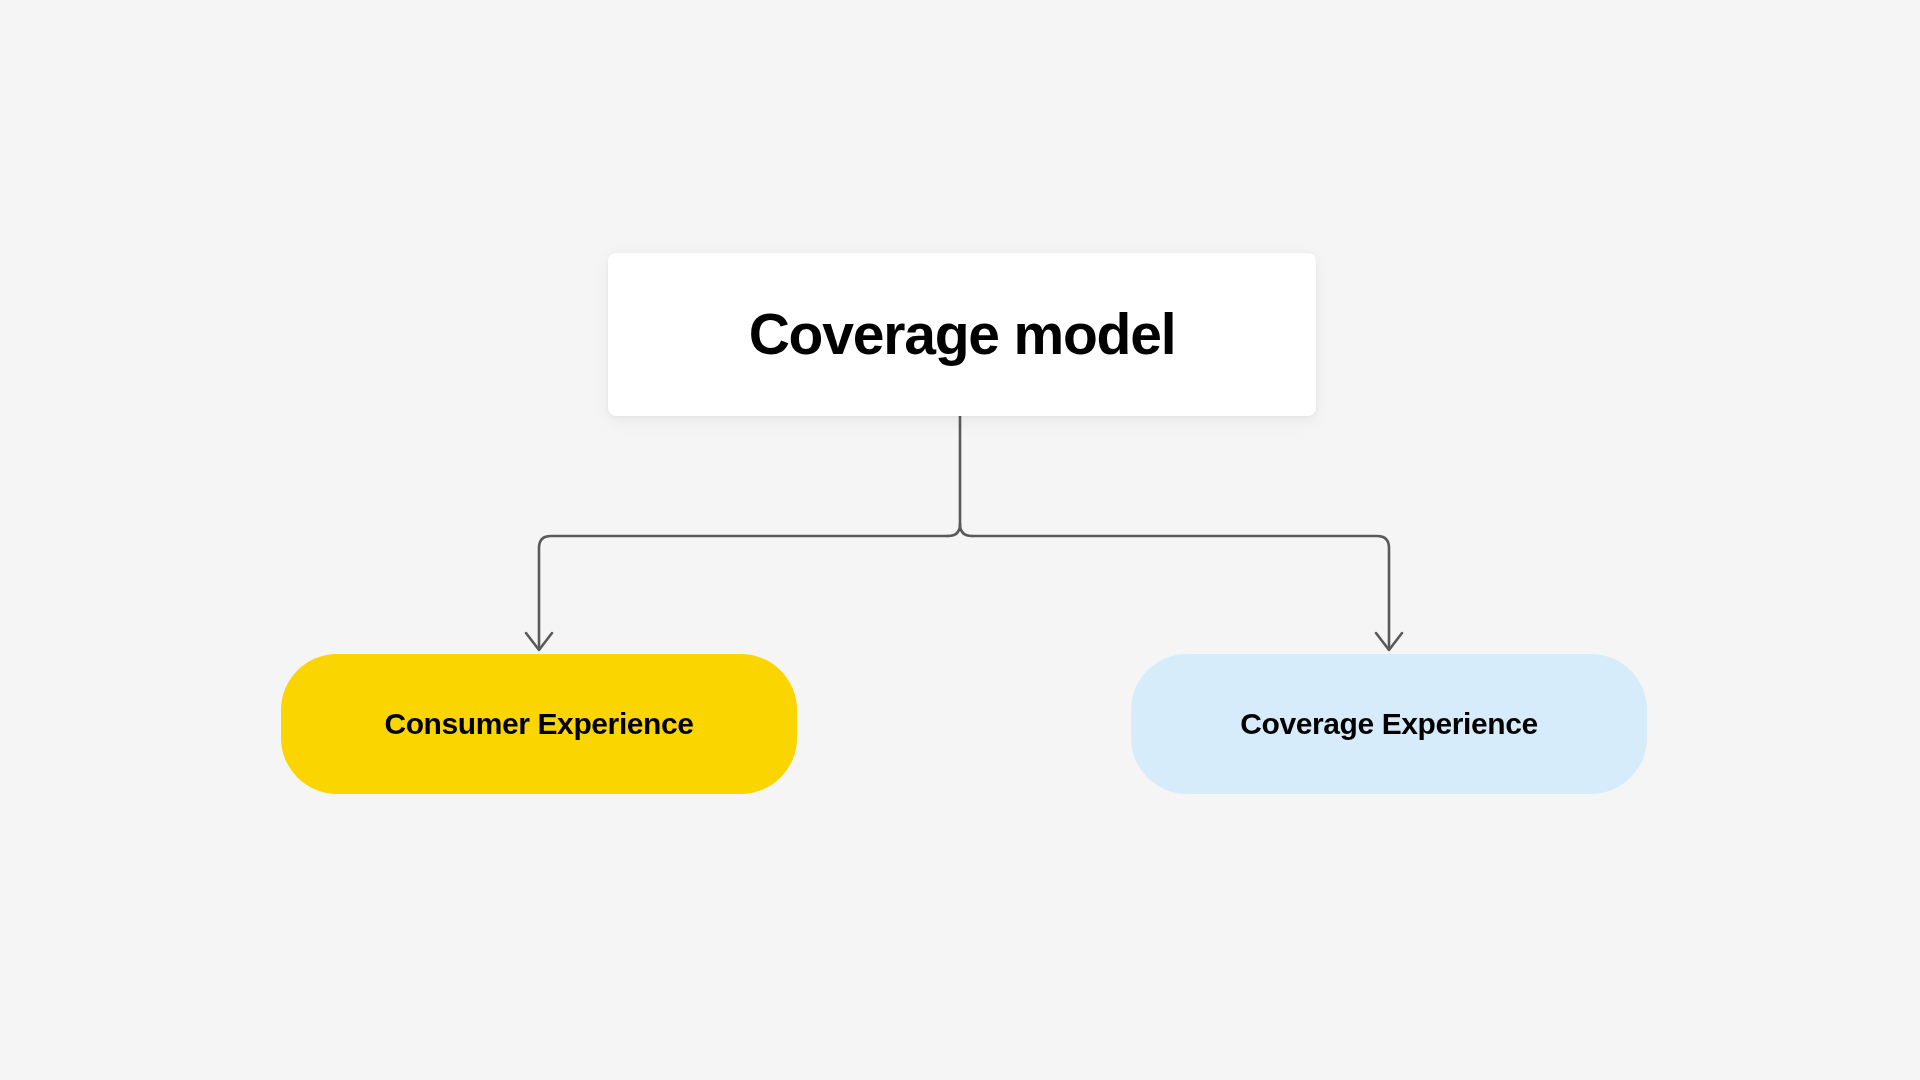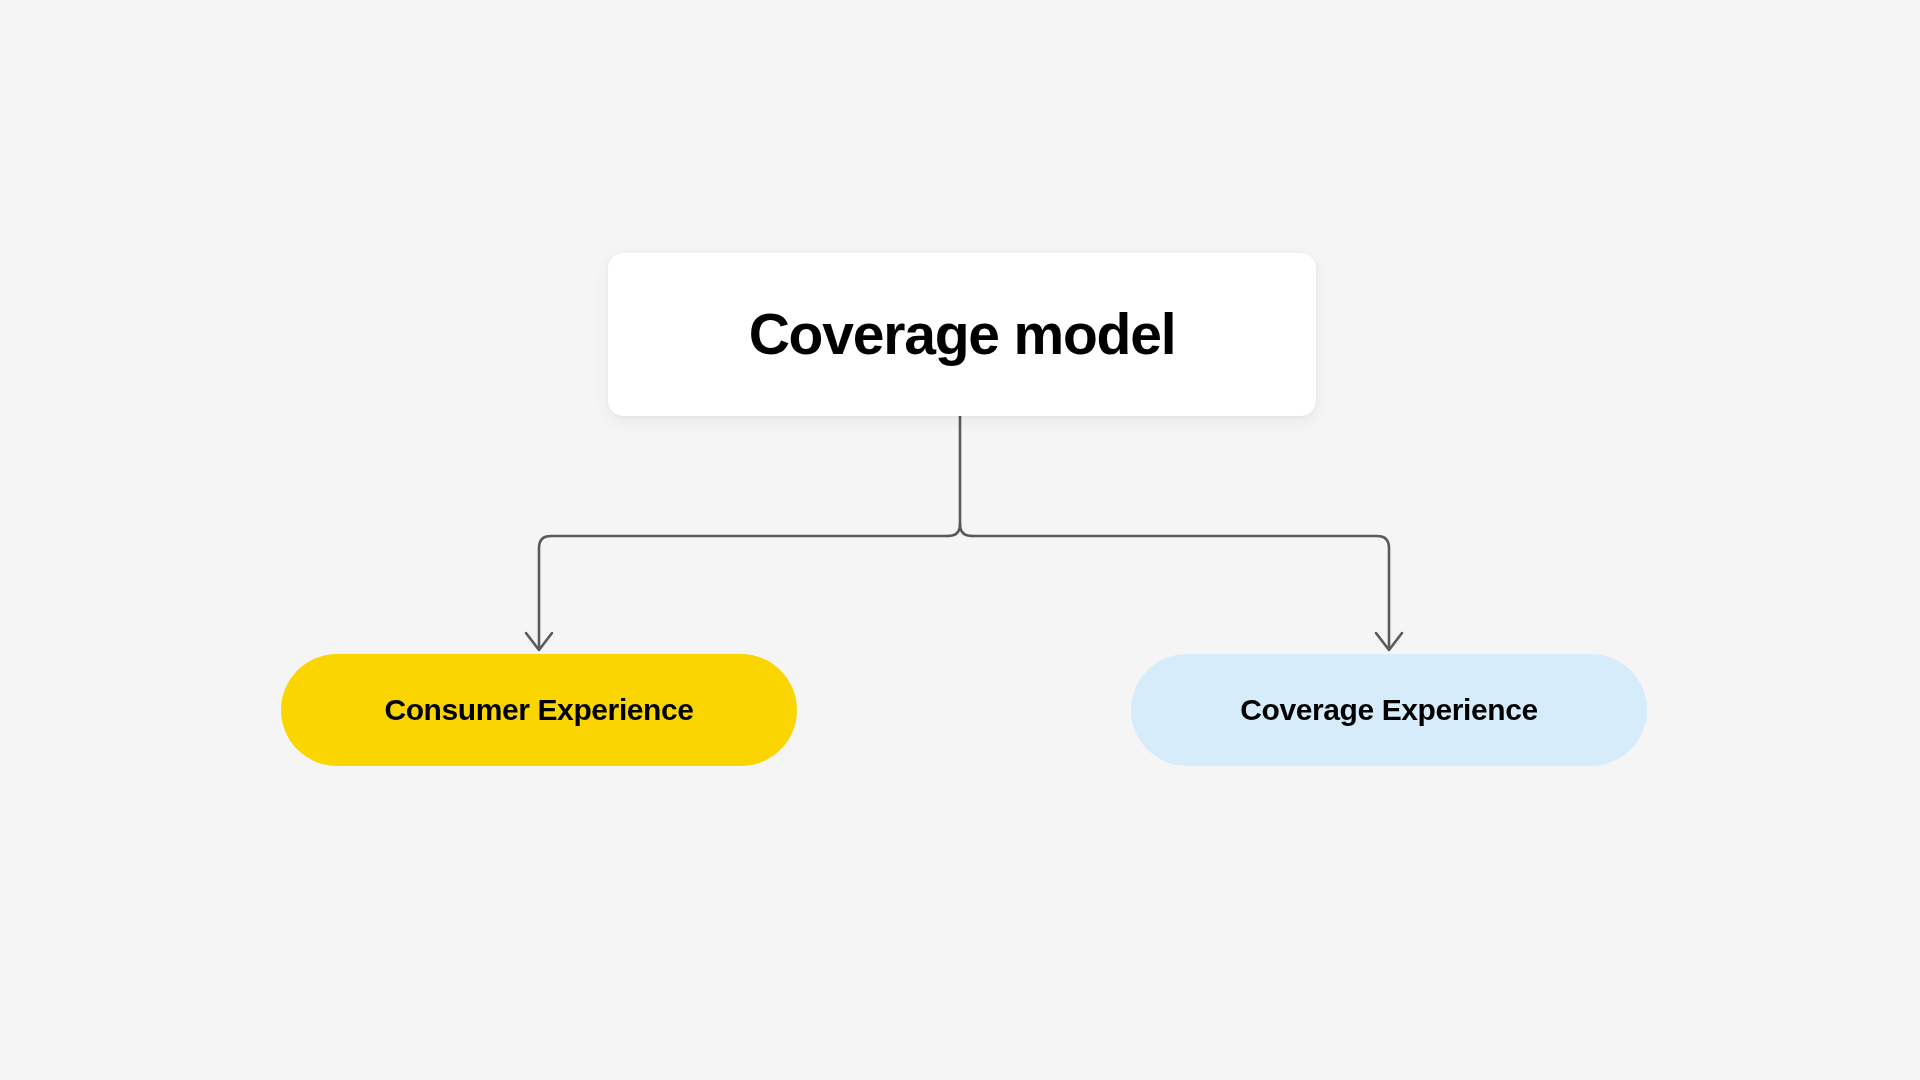--- a/index.html
+++ b/index.html
@@ -41,35 +41,35 @@
     text-align: center;
   }
 
   
   #node-root {
     left: 608px;
     top: 253px;
     width: 708px;
     height: 163px;
     background: #ffffff;
-    border-radius: 15px;
+    border-radius: 8px;
     box-shadow: 0 5px 18px rgba(0, 0, 0, 0.055),
                 0 1px 4px rgba(0, 0, 0, 0.045);
   }
   #node-root .node-label {
     font-size: 57px;
     font-weight: 700;
     color: #000000;
     letter-spacing: -1.2px;
     line-height: 1;
   }
 
   
   .node-child {
-    height: 112px;
+    height: 140px;
     border-radius: 56px;
     width: 516px;
     text-align: right;
   }
   .node-child .node-label {
     font-size: 30px;
     font-weight: 600;
     color: #000000;
     letter-spacing: -0.4px;
     line-height: 1;

